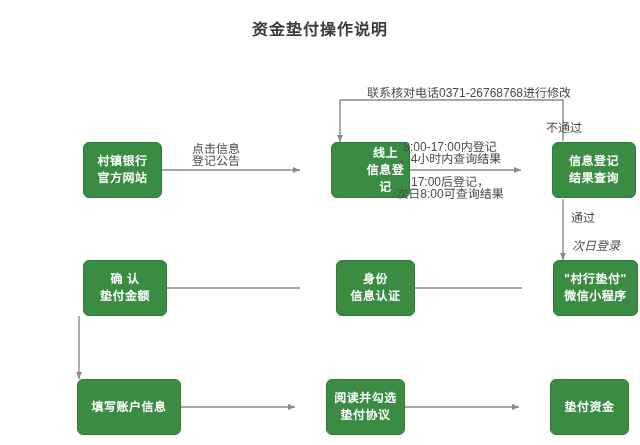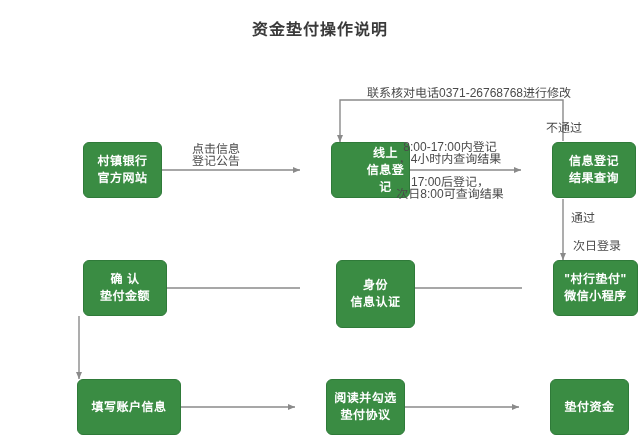--- a/index.html
+++ b/index.html
@@ -124,21 +124,21 @@
   <div class="node" style="left:521px; top:142px; width:84px; height:56px;">
     <span>信息登记</span>
     <span class="line2">结果查询</span>
   </div>
 
   <div class="node" style="left:522px; top:260px; width:85px; height:56px;">
     <span>"村行垫付"</span>
     <span class="line2">微信小程序</span>
   </div>
 
-  <div class="node" style="left:305px; top:260px; width:79px; height:68px;">
+  <div class="node" style="left:305px; top:260px; width:79px; height:56px;">
     <span>身份</span>
     <span class="line2">信息认证</span>
   </div>
 
   <div class="node" style="left:52px; top:260px; width:84px; height:56px;">
     <span>确 认</span>
     <span class="line2">垫付金额</span>
   </div>
 
   <div class="node" style="left:46px; top:379px; width:104px; height:56px;">
@@ -168,15 +168,15 @@
     <div>17:00后登记，</div>
     <div>次日8:00可查询结果</div>
   </div>
 
   <div class="edge-label" style="left:359px; top:87px; width:220px;">联系核对电话0371-26768768进行修改</div>
 
   <div class="edge-label" style="left:546px; top:122px; width:44px; text-align:left;">不通过</div>
 
   <div class="edge-label" style="left:571px; top:212px; width:40px; text-align:left;">通过</div>
 
-  <div class="edge-label" style="left:571px; top:240px; width:50px; text-align:right;">次日登录</div>
+  <div class="edge-label" style="left:571px; top:240px; width:50px; text-align:center;font-style:italic;">次日登录</div>
 
 </div>
 
 </body></html>

